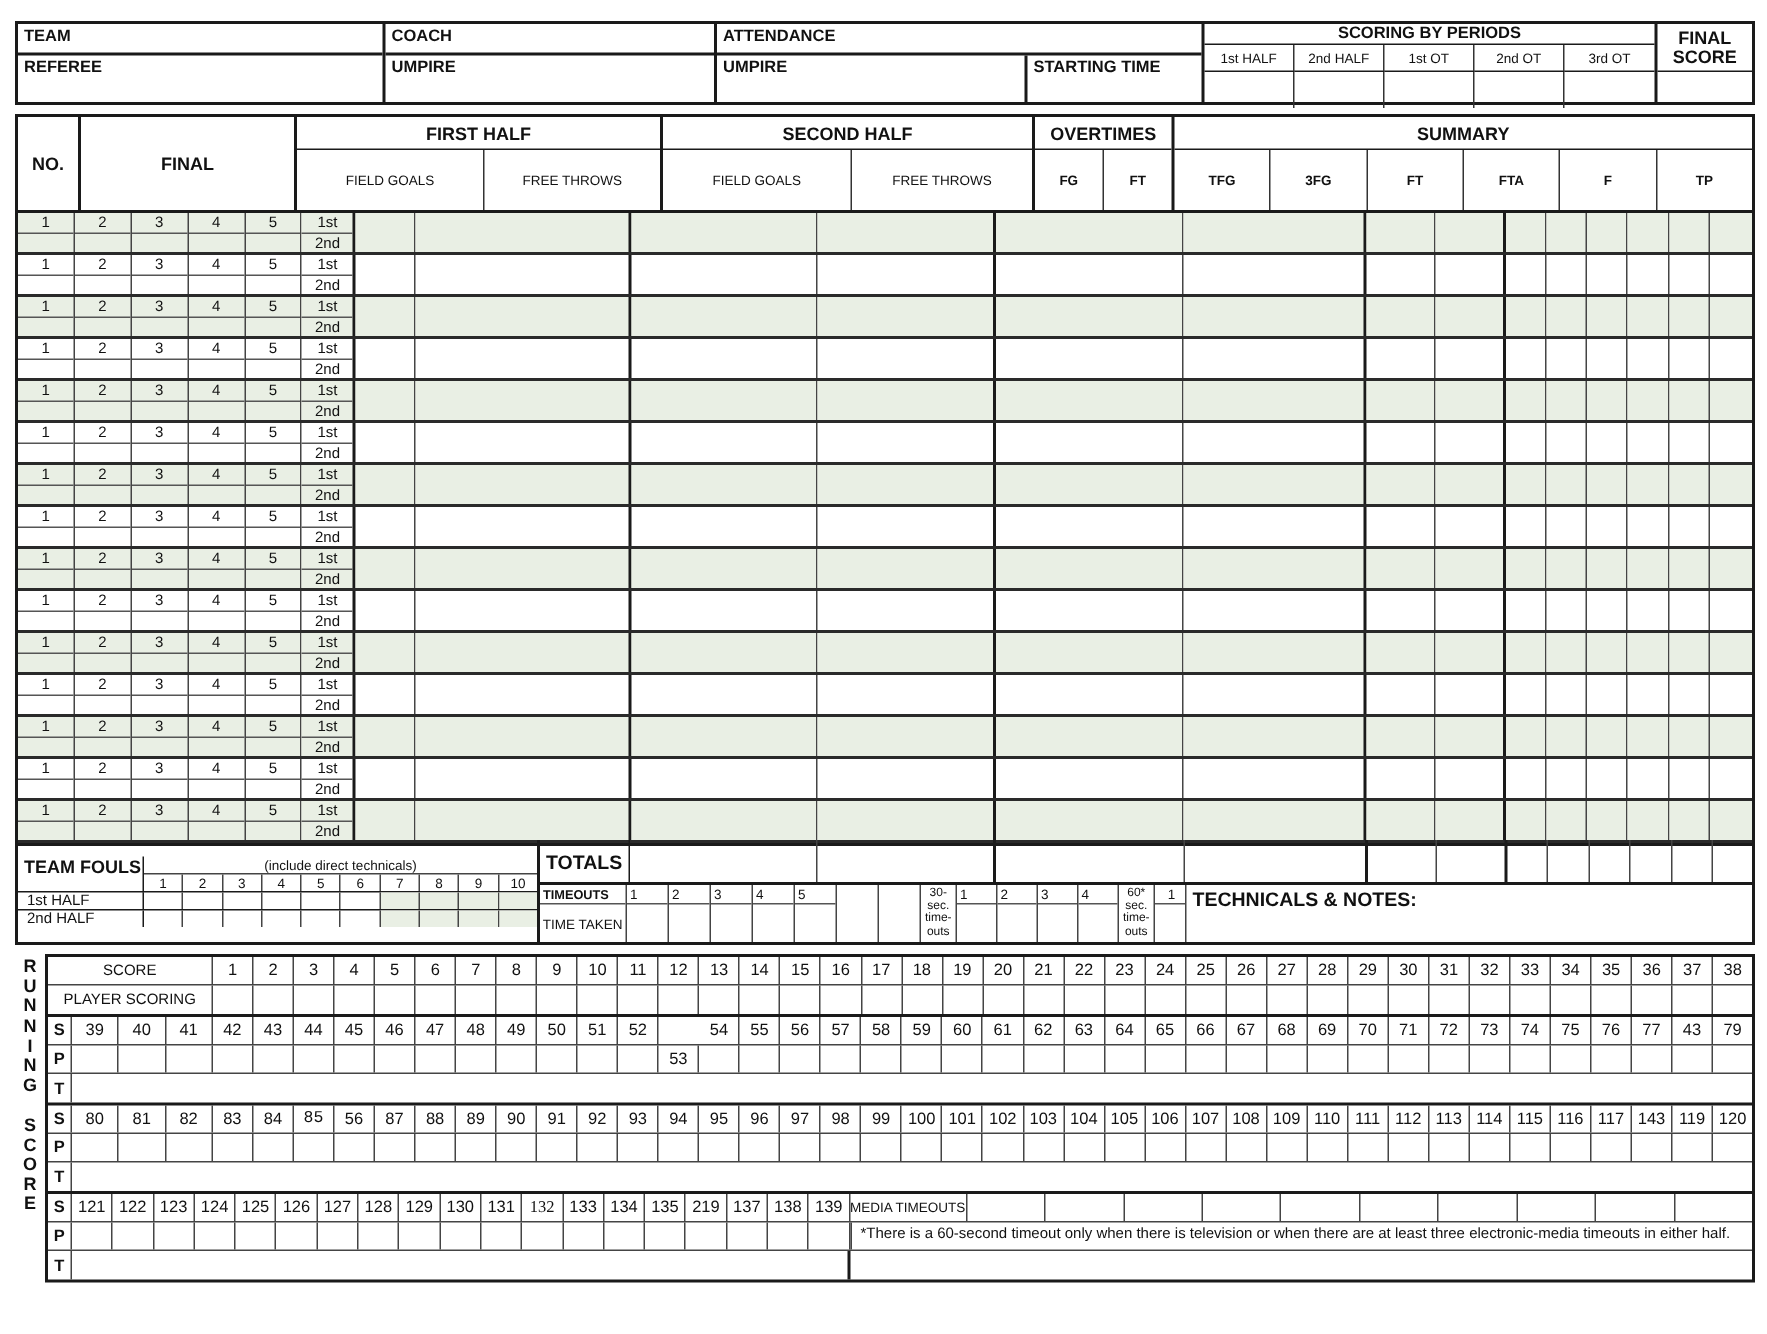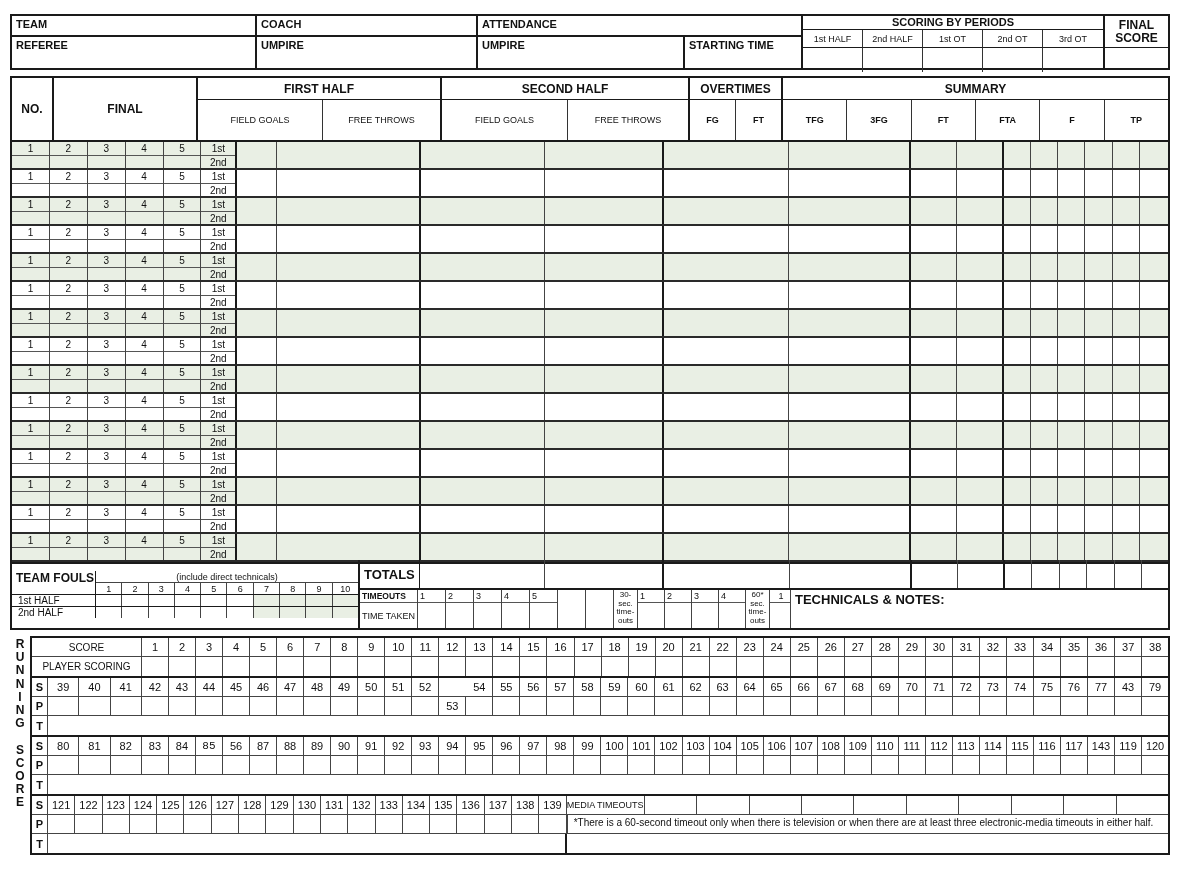--- a/index.html
+++ b/index.html
@@ -1182,25 +1182,25 @@
             <div class="rs-num" style="width:27.3px;">122</div>
             <div class="rs-num" style="width:27.3px;">123</div>
             <div class="rs-num" style="width:27.3px;">124</div>
             <div class="rs-num" style="width:27.3px;">125</div>
             <div class="rs-num" style="width:27.3px;">126</div>
             <div class="rs-num" style="width:27.3px;">127</div>
             <div class="rs-num" style="width:27.3px;">128</div>
             <div class="rs-num" style="width:27.3px;">129</div>
             <div class="rs-num" style="width:27.3px;">130</div>
             <div class="rs-num" style="width:27.3px;">131</div>
-            <div class="rs-num" style="width:27.3px;">132</div>
+            <div class="rs-num" style="width:27.3px;font-family:Liberation Serif, serif;">132</div>
             <div class="rs-num" style="width:27.3px;">133</div>
             <div class="rs-num" style="width:27.3px;">134</div>
             <div class="rs-num" style="width:27.3px;">135</div>
-            <div class="rs-num" style="width:27.3px;">136</div>
+            <div class="rs-num" style="width:27.3px;">219</div>
             <div class="rs-num" style="width:27.3px;">137</div>
             <div class="rs-num" style="width:27.3px;">138</div>
             <div class="rs-num" style="width:27.3px;">139</div>
             <div class="rs-num" style="width:78px; font-size:9px;">MEDIA TIMEOUTS</div>
             <div class="rs-num" style="flex:1;"></div>
             <div class="rs-num" style="flex:1;"></div>
             <div class="rs-num" style="flex:1;"></div>
             <div class="rs-num" style="flex:1;"></div>
             <div class="rs-num" style="flex:1;"></div>
             <div class="rs-num" style="flex:1;"></div>

